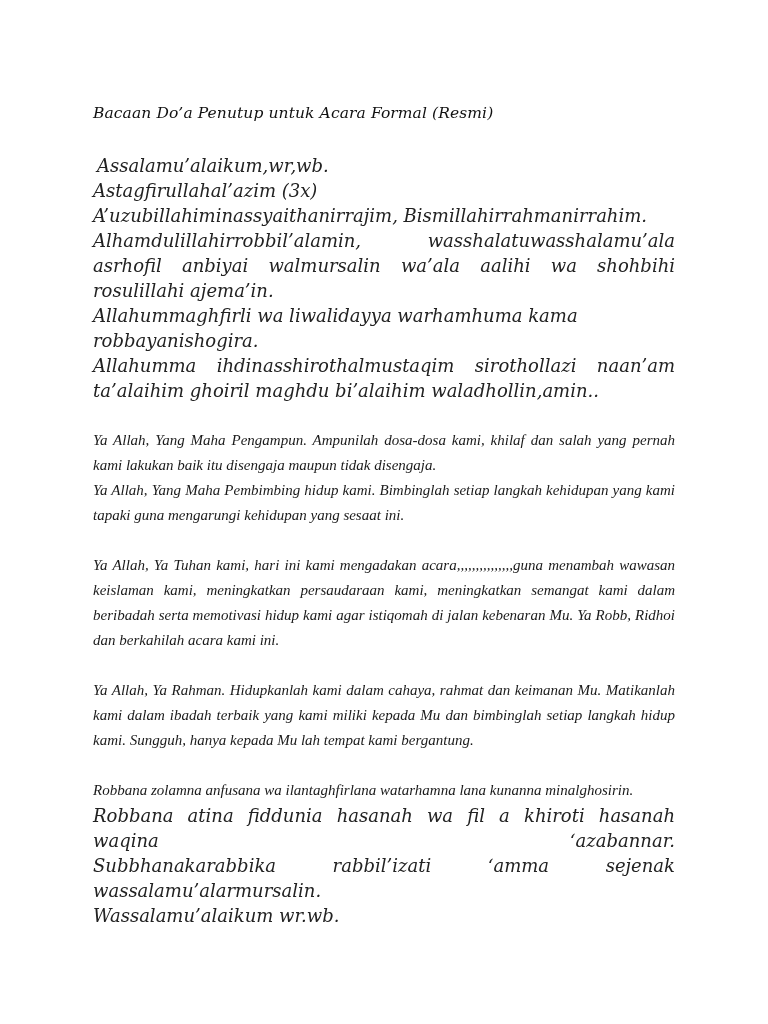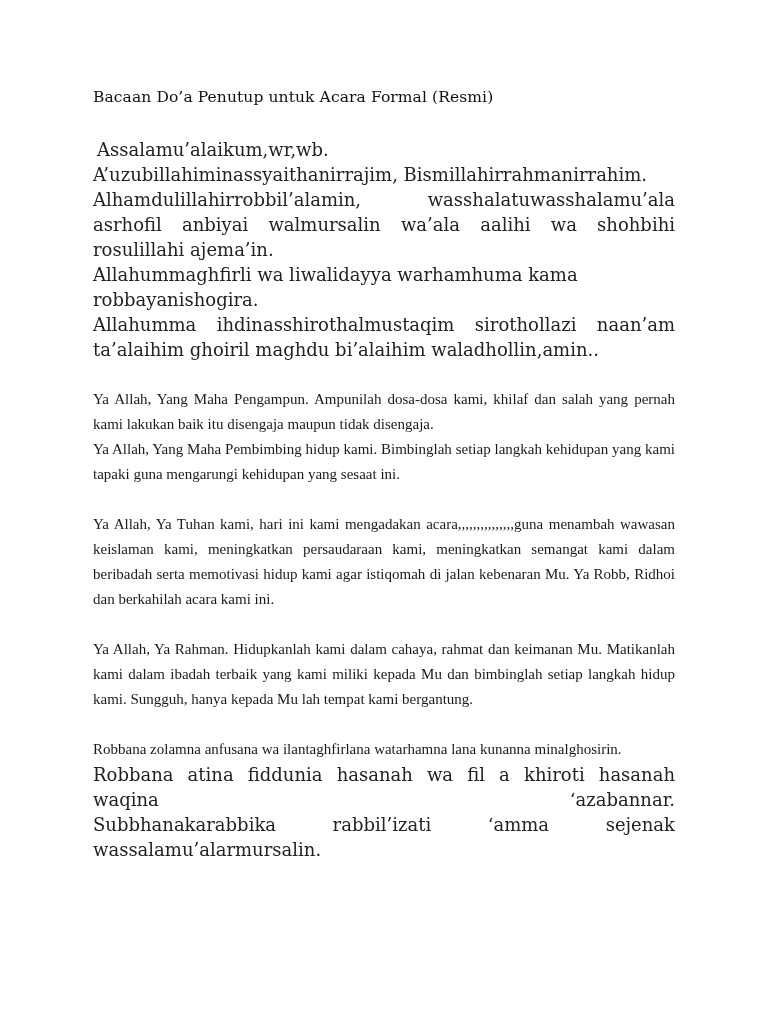--- a/index.html
+++ b/index.html
@@ -11,22 +11,23 @@
     width: 768px;
     height: 1024px;
     position: relative;
     overflow: hidden;
     font-family: "Liberation Serif", "DejaVu Serif", serif;
     color: #1a1a1a;
   }
   .page {
     position: absolute;
     left: 93px;
-    top: 86px;
+    top: 102px;
     width: 582px;
+    font-style: italic;
   }
   .title {
     font-family: "DejaVu Serif", "Liberation Serif", serif;
     font-size: 15.5px;
     line-height: 22px;
     height: 22px;
     margin: 0;
     font-weight: normal;
     color: #111;
     letter-spacing: 0.1px;
@@ -61,20 +62,21 @@
 <body>
 
 <div class="page">
   <h1 class="title">Bacaan Do’a Penutup untuk Acara Formal (Resmi)</h1>
   <div class="gap-title"></div>
 
   <div class="body-text">
 
     <div>
       <p class="line light indent-space">Assalamu’alaikum,wr,wb.</p>
+      <p class="line light">Astagfirullahal’azim (3x)</p>
       <p class="line light">A’uzubillahiminassyaithanirrajim, Bismillahirrahmanirrahim.</p>
       <p class="line light just">Alhamdulillahirrobbil’alamin, wasshalatuwasshalamu’ala asrhofil anbiyai walmursalin wa’ala aalihi wa shohbihi rosulillahi ajema’in.</p>
       <p class="line light">Allahummaghfirli wa liwalidayya warhamhuma kama robbayanishogira.</p>
       <p class="line light just">Allahumma ihdinasshirothalmustaqim sirothollazi naan’am ta’alaihim ghoiril maghdu bi’alaihim waladhollin,amin..</p>
     </div>
 
     <div class="blank"></div>
 
     <div>
       <p class="line just">Ya Allah, Yang Maha Pengampun. Ampunilah dosa-dosa kami, khilaf dan salah yang pernah kami lakukan baik itu disengaja maupun tidak disengaja.</p>
@@ -92,16 +94,17 @@
     <div>
       <p class="line just">Ya Allah, Ya Rahman. Hidupkanlah kami dalam cahaya, rahmat dan keimanan Mu. Matikanlah kami dalam ibadah terbaik yang kami miliki kepada Mu dan bimbinglah setiap langkah hidup kami. Sungguh, hanya kepada Mu lah tempat kami bergantung.</p>
     </div>
 
     <div class="blank"></div>
 
     <div>
       <p class="line">Robbana zolamna anfusana wa ilantaghfirlana watarhamna lana kunanna minalghosirin.</p>
       <p class="line light just-full">Robbana atina fiddunia hasanah wa fil a khiroti hasanah waqina ‘azabannar.</p>
       <p class="line light just-full">Subbhanakarabbika rabbil’izati ‘amma sejenak wassalamu’alarmursalin.</p>
+      <p class="line light">Wassalamu’alaikum wr.wb.</p>
     </div>
 
   </div>
 </div>
 
 </body></html>

